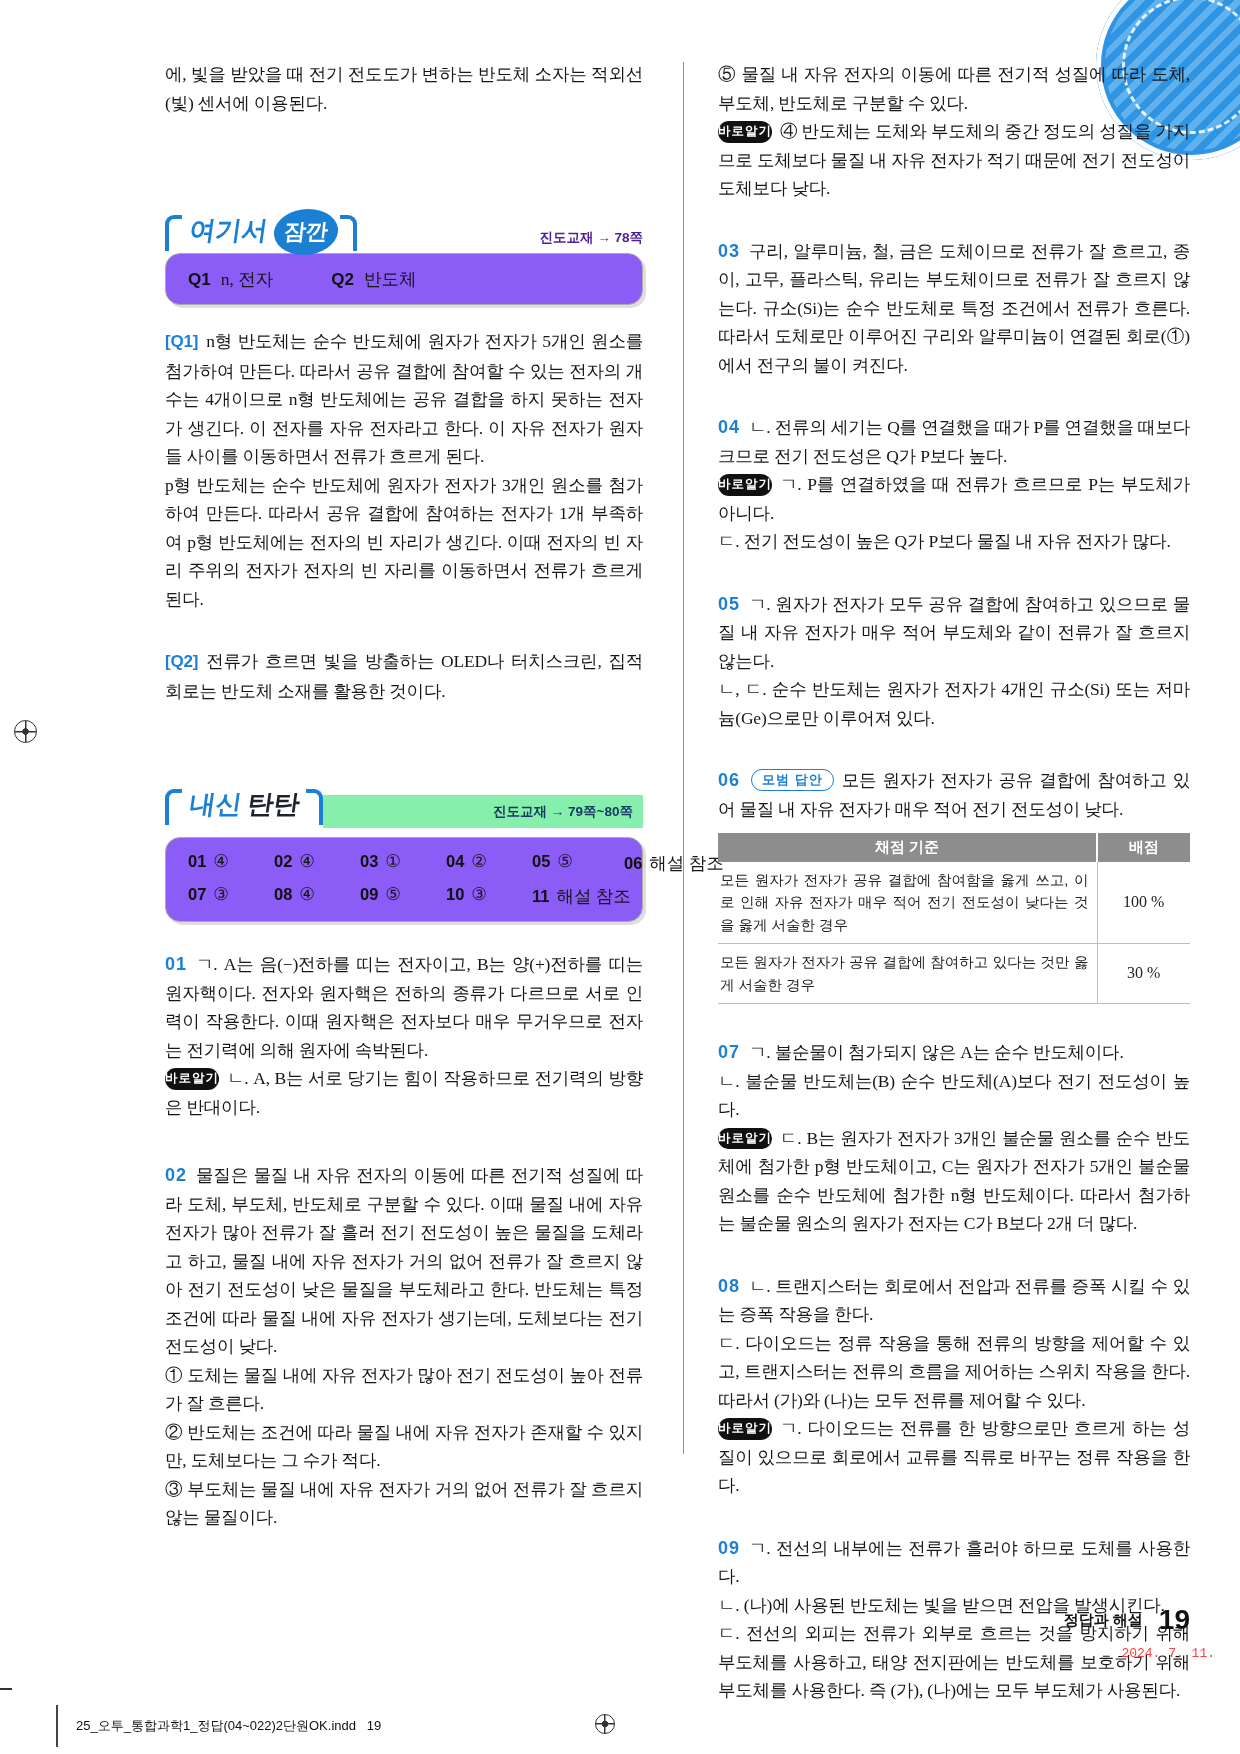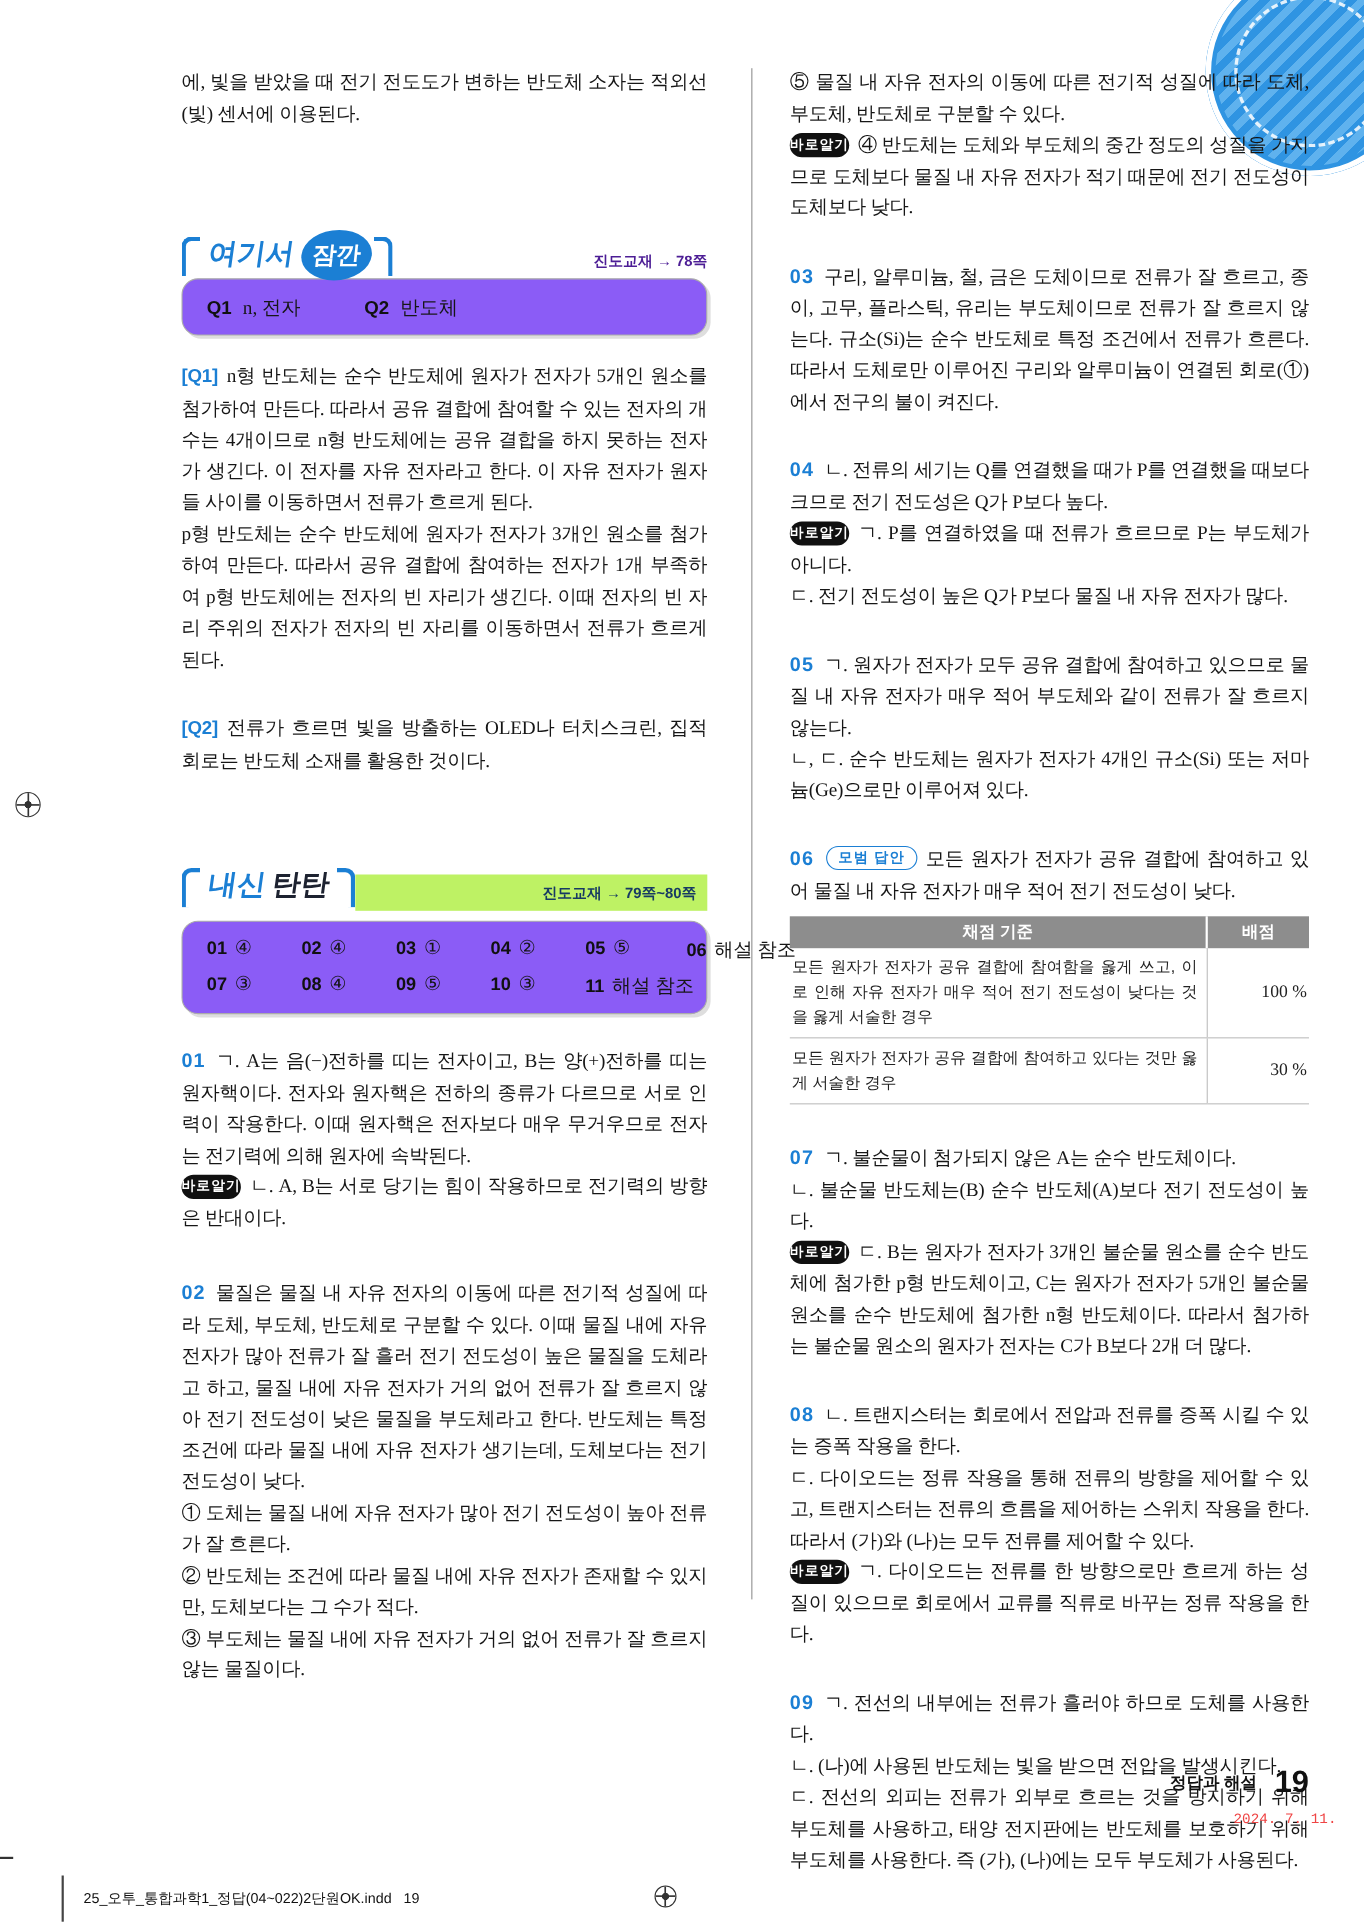--- a/index.html
+++ b/index.html
@@ -58,21 +58,21 @@
     font-family:"Liberation Sans","DejaVu Sans",sans-serif;
     font-weight:800;font-size:22px;margin:-4px 2px 0 0;transform:skewX(-6deg);
     flex:0 0 64px;
   }
   .ref-plain{
     position:absolute;right:0;bottom:14px;
     font-family:"Liberation Sans","DejaVu Sans",sans-serif;
     font-size:13.5px;font-weight:700;color:#4c1d95;
   }
   .ribbon{
-    flex:1;height:33px;margin-top:8px;background:#bef264;
+    flex:1;height:33px;margin-top:8px;background:#86efac;
     display:flex;align-items:center;justify-content:flex-end;
     padding-right:10px;
     font-family:"Liberation Sans","DejaVu Sans",sans-serif;
     font-size:13.5px;font-weight:700;color:#173a63;min-width:0;
   }
 
   
   .round-box{
     border:1.5px solid #ababab;border-radius:15px;background:#8b5cf6;
     box-shadow:3px 3px 0 #dedede;padding:13px 22px;
@@ -92,21 +92,21 @@
   table.score th{
     background:#8d8d8d;color:#fff;font-weight:700;font-size:15px;
     padding:5px 4px;text-align:center;
   }
   table.score th + th{border-left:2px solid #fff;width:84px;}
   table.score td{
     border-bottom:1px solid #bdbdbd;vertical-align:middle;
     padding:7px 8px 7px 2px;line-height:1.55;text-align:justify;
   }
   table.score td.score-val{
-    border-left:1px solid #bdbdbd;text-align:right;padding:7px 2px;
+    border-left:1px solid #bdbdbd;text-align:center;padding:7px 2px;
     font-family:"Liberation Serif","DejaVu Serif",serif;font-size:16px;white-space:nowrap;margin-top:27px;
   }
 
   
   .page-tag{position:absolute;top:1604px;right:50px;display:flex;align-items:center;gap:16px;}
   .page-tag .lbl{font-family:"Liberation Sans","DejaVu Sans",sans-serif;font-weight:800;font-size:15px;color:#111;}
   .page-tag .num{font-family:"Liberation Sans","DejaVu Sans",sans-serif;font-weight:800;font-size:28px;color:#111;}
 
   .print-tick{position:absolute;left:56px;top:1705px;width:1.5px;height:42px;background:#444;}
   .print-file{position:absolute;left:76px;top:1717px;font-family:"Liberation Sans","DejaVu Sans",sans-serif;

